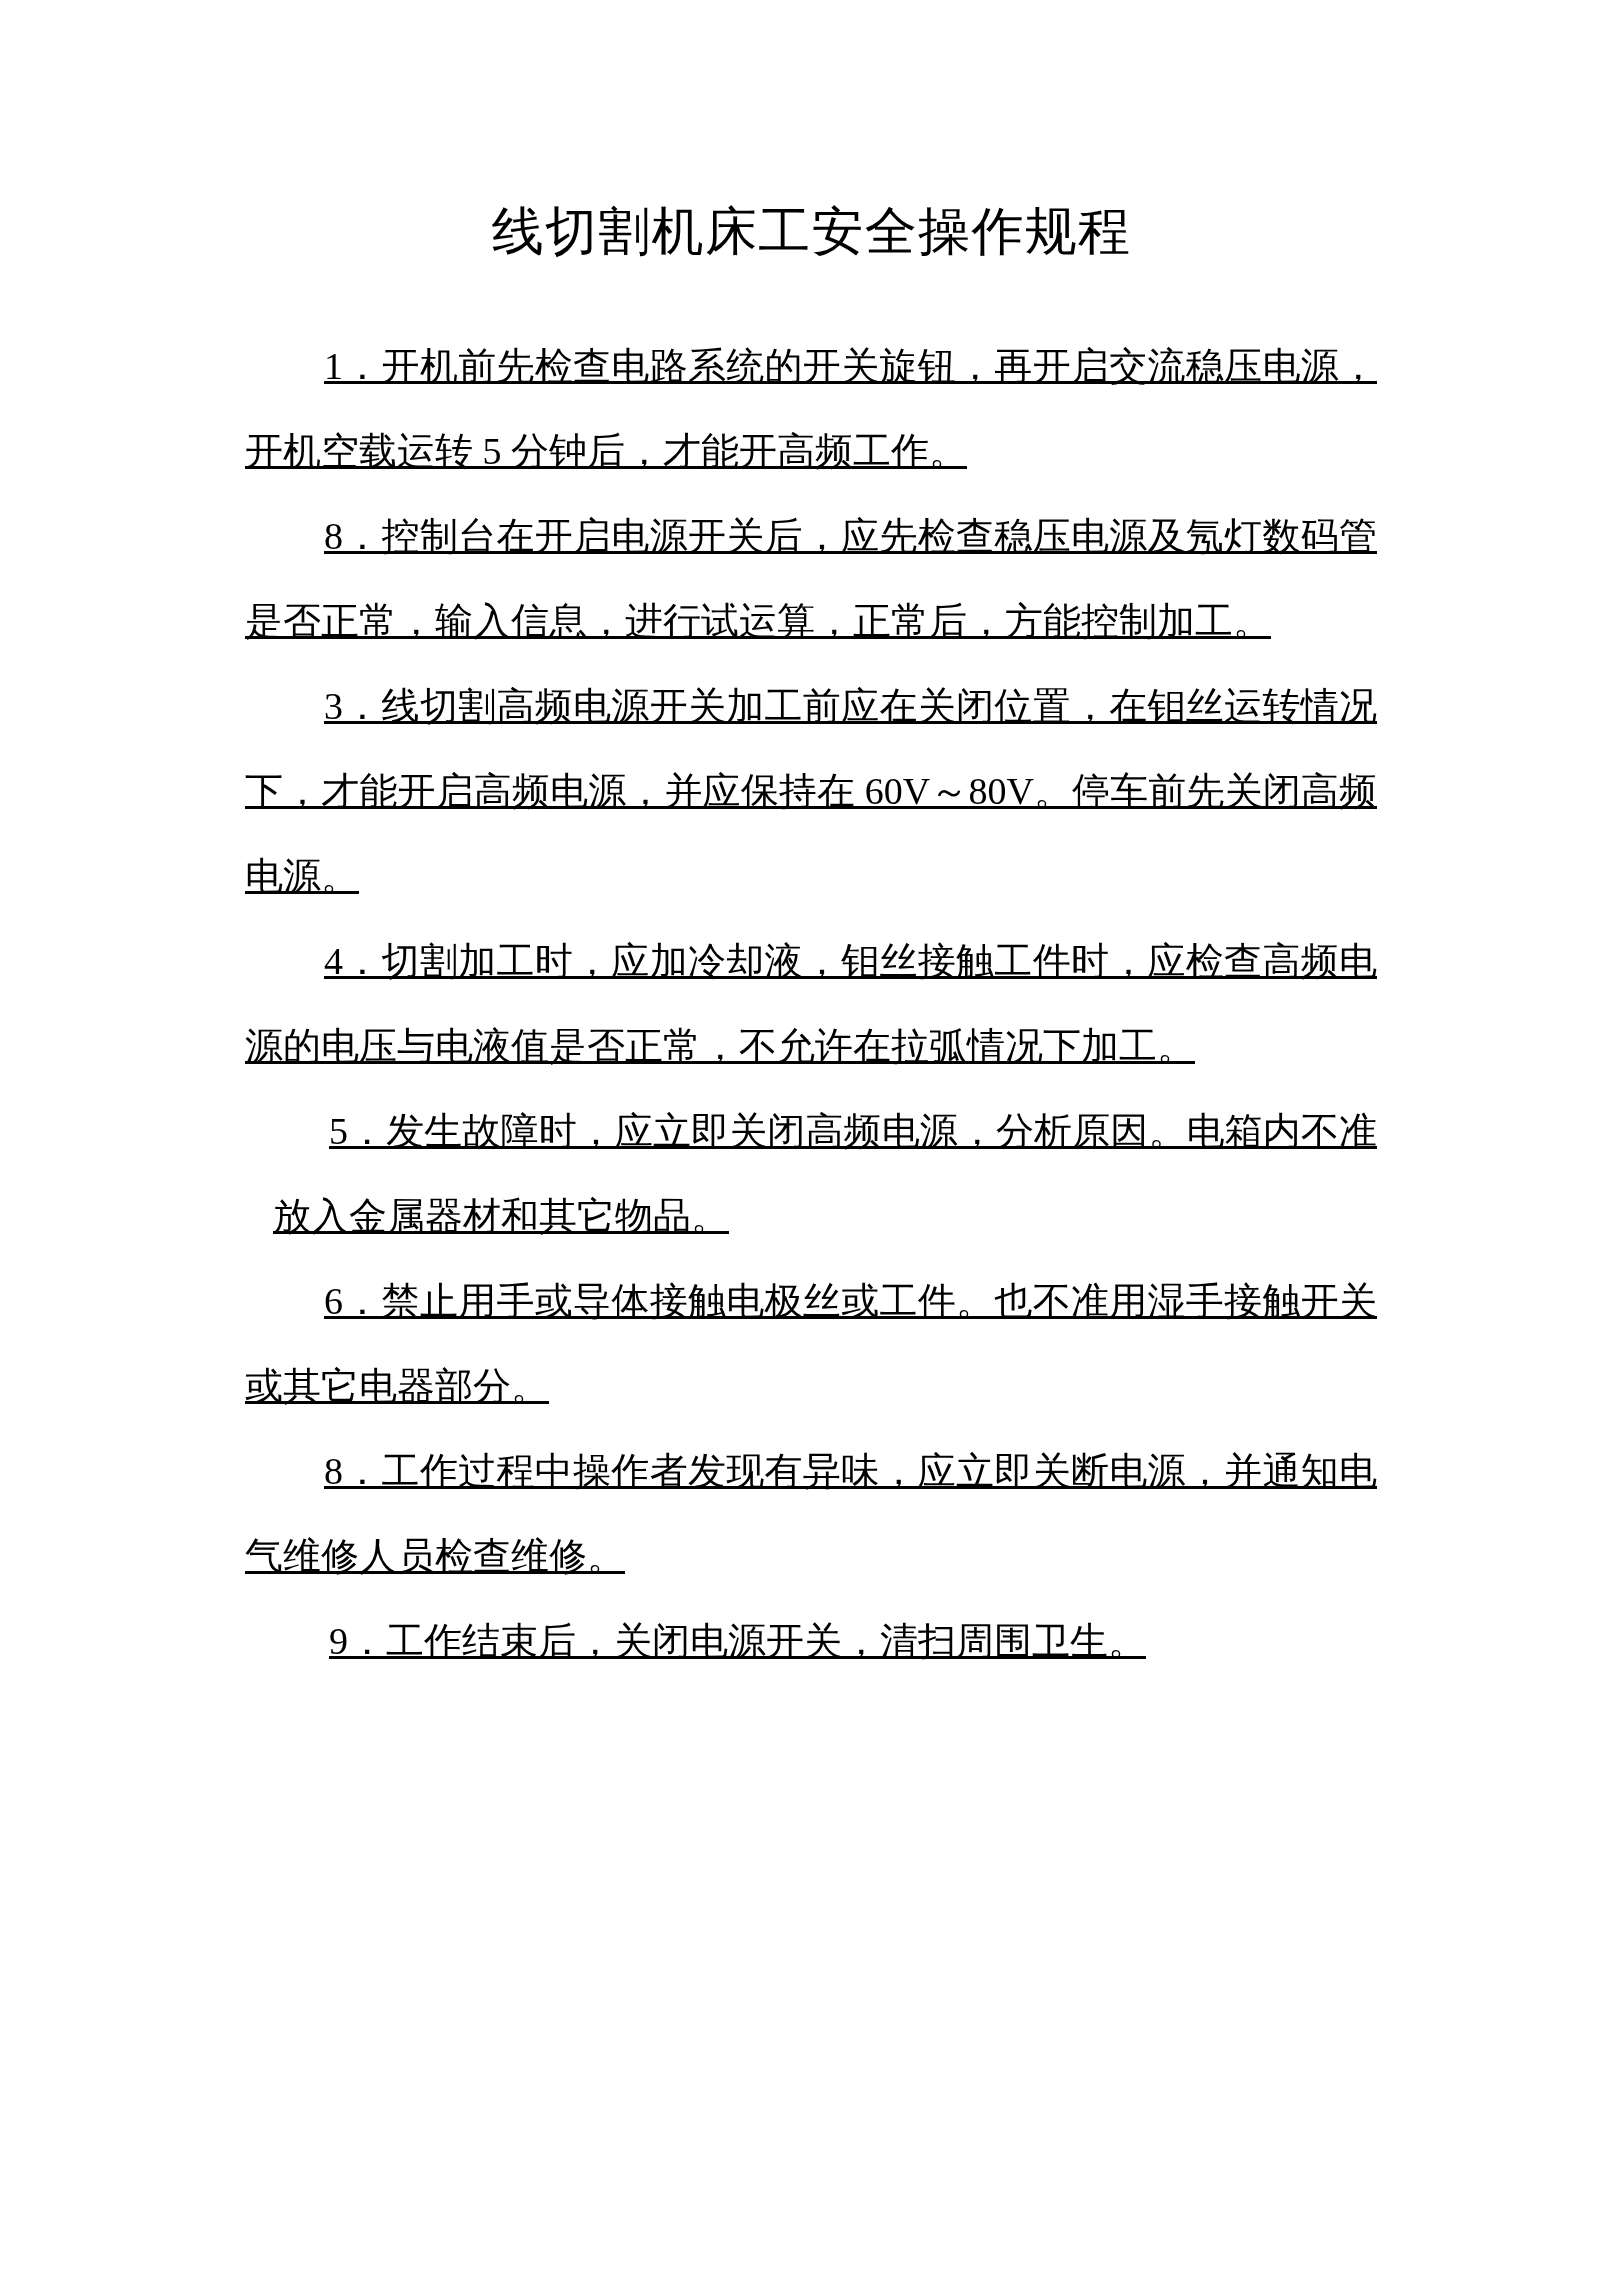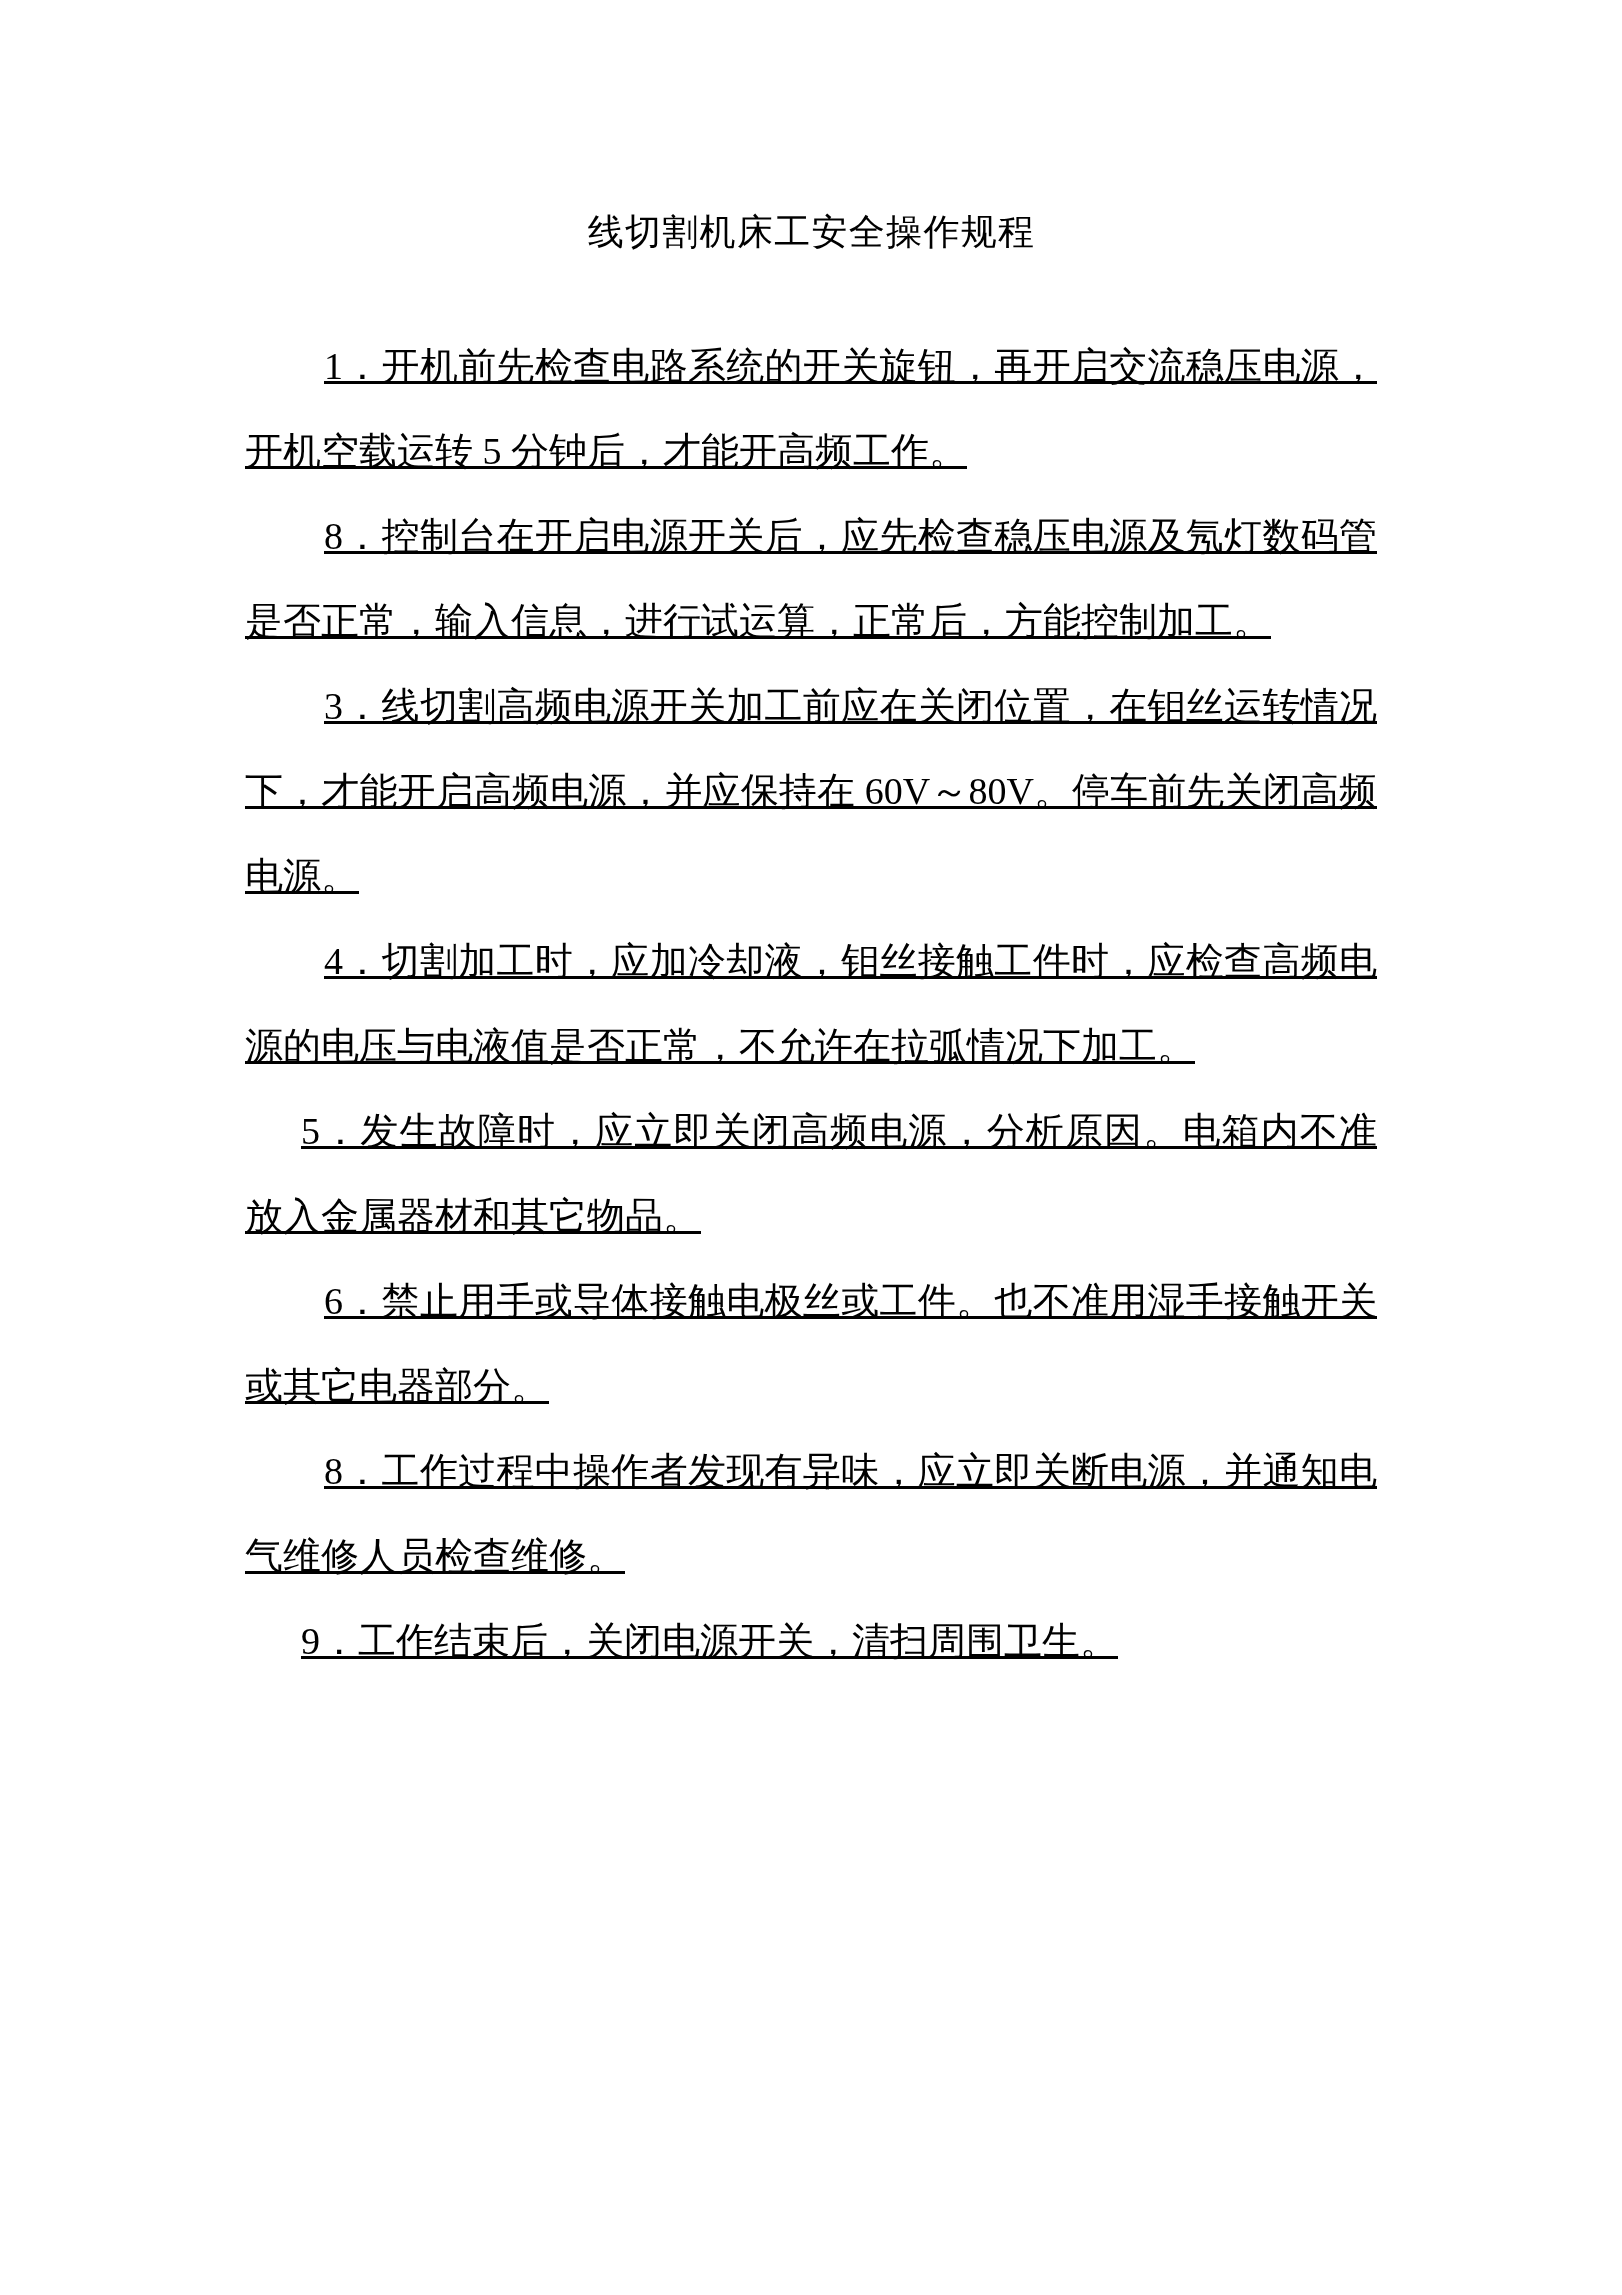--- a/index.html
+++ b/index.html
@@ -19,21 +19,21 @@
     width: 1623px;
     height: 2295px;
     background: #ffffff;
     box-sizing: border-box;
   }
   .doc-title {
     margin: 0;
     padding-top: 196px;
     height: 72px;
     line-height: 72px;
-    font-size: 36px;
+    font-size: 52px;
     font-weight: 400;
     text-align: center;
     letter-spacing: 1.3px;
     white-space: nowrap;
   }
   .doc-body {
     margin-top: 56px;
     margin-left: 245px;
     width: 1132px;
     text-decoration: underline;
@@ -41,20 +41,21 @@
   .para {
     margin: 0;
     font-size: 38px;
     line-height: 85px;
     text-align: justify;
     text-indent: 79px;
     word-break: break-all;
   }
   .para.indent-sm {
     text-indent: 56px;
+    margin-left: 28px;
   }
 </style>
 </head>
 <body>
 
 <div class="page">
 
   <h1 class="doc-title">线切割机床工安全操作规程</h1>
 
   <div class="doc-body">

